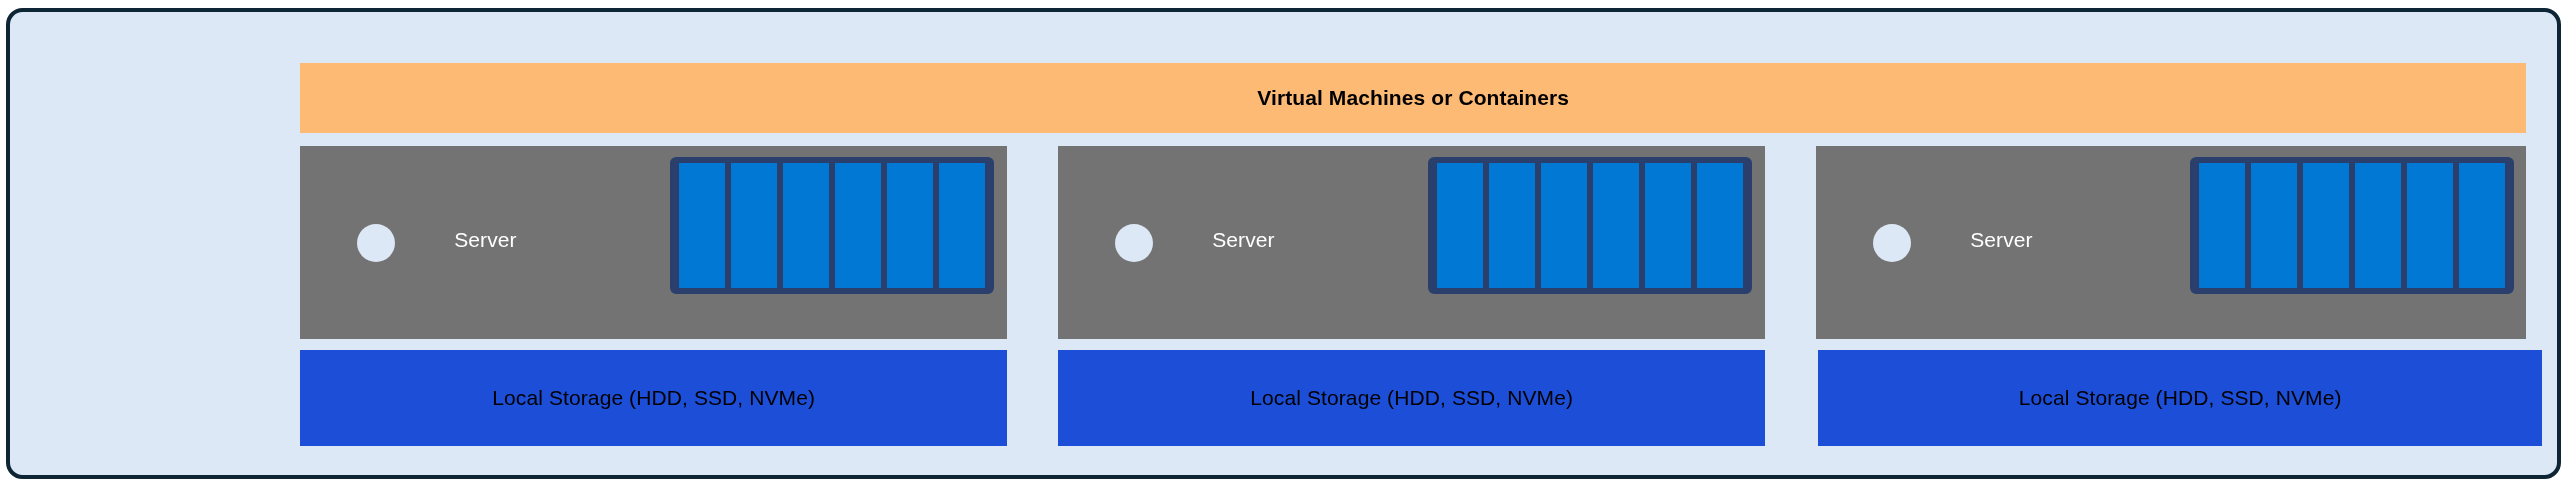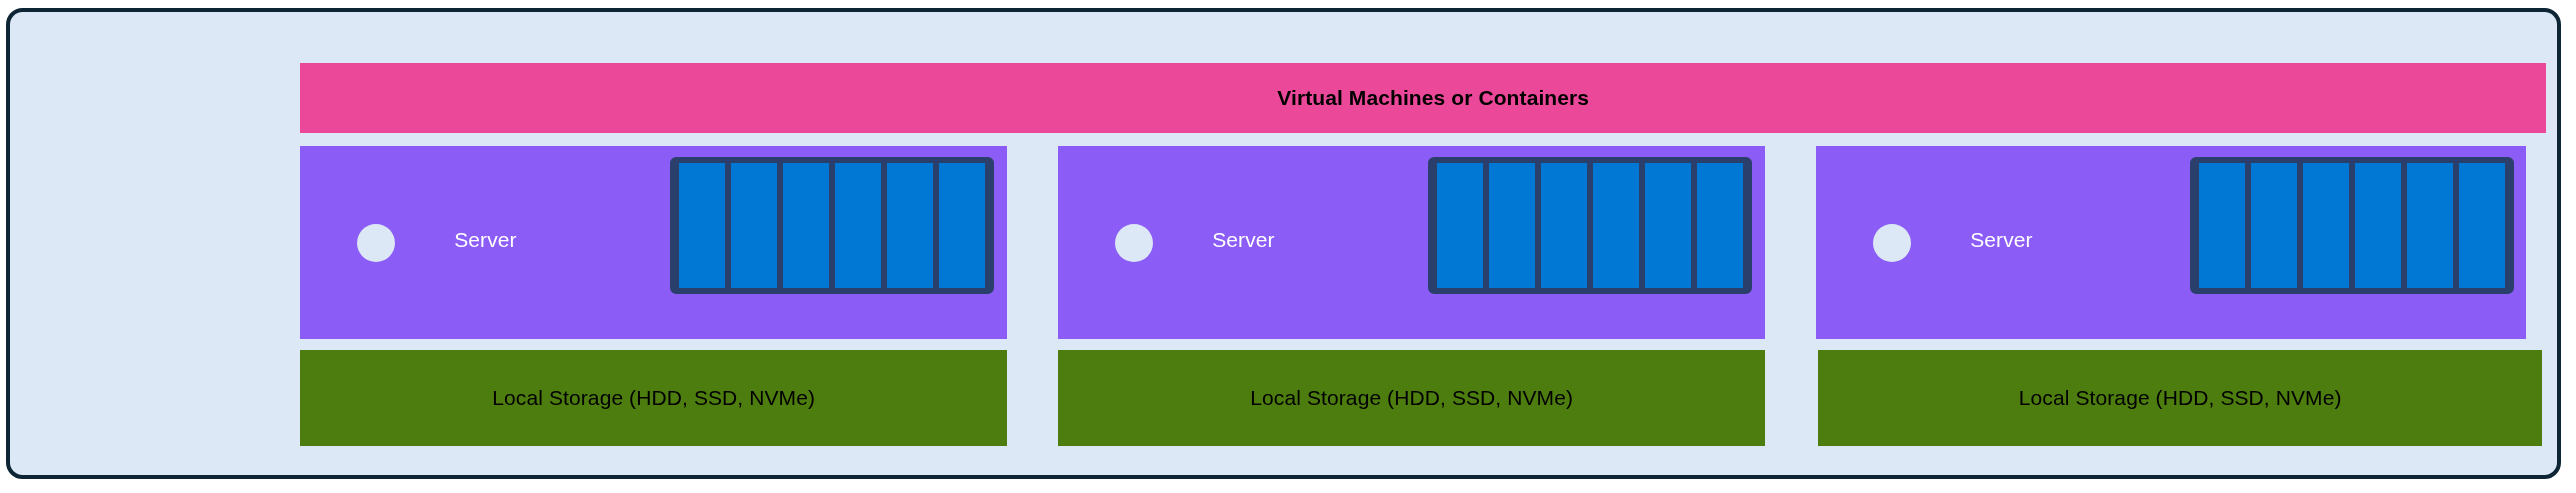--- a/index.html
+++ b/index.html
@@ -47,43 +47,42 @@
     white-space: pre-line;
   }
 
   
   #vm-banner {
     position: absolute;
     left: 290px;
     top: 51px;
     width: 2226px;
     height: 70px;
-    background: #ec4899;
+    background: #fdba74;
     display: flex;
     align-items: center;
     justify-content: center;
-    padding-left: 20px;
   }
   #vm-banner .banner-text {
     color: #000000;
     font-size: 21px;
     font-weight: bold;
     letter-spacing: 0.1px;
   }
 
   
   .node-column {
     position: absolute;
     top: 134px;
   }
 
   .server-panel {
     position: relative;
     height: 193px;
-    background: #8b5cf6;
+    background: #737373;
     box-sizing: border-box;
   }
 
   .status-dot {
     position: absolute;
     top: 78px;
     width: 38px;
     height: 38px;
     border-radius: 50%;
     background: #dce8f5;
@@ -115,21 +114,21 @@
     border-left: 3.4px solid #2a3f6b;
     border-right: 3.4px solid #2a3f6b;
     box-sizing: border-box;
   }
 
   
   .storage-bar {
     position: absolute;
     top: 338px;
     height: 96px;
-    background: #4d7c0f;
+    background: #1d4ed8;
     display: flex;
     align-items: center;
     justify-content: center;
   }
   .storage-bar .storage-text {
     color: #000000;
     font-size: 21px;
     letter-spacing: 0.1px;
     white-space: nowrap;
   }

